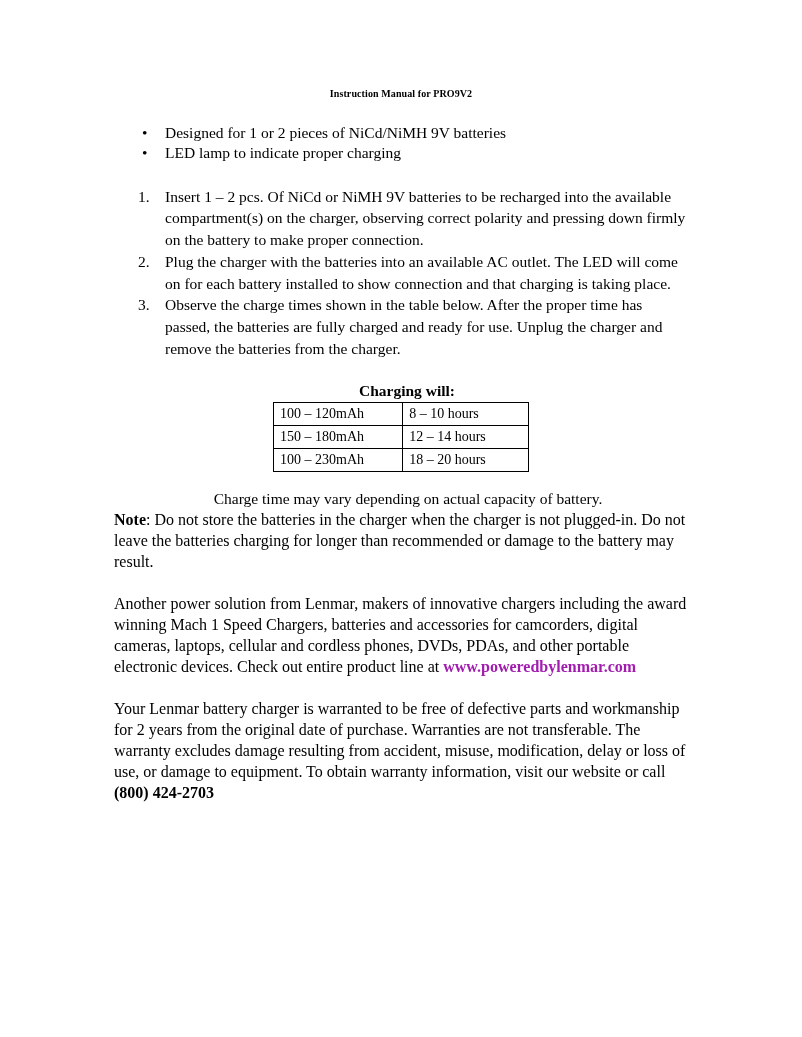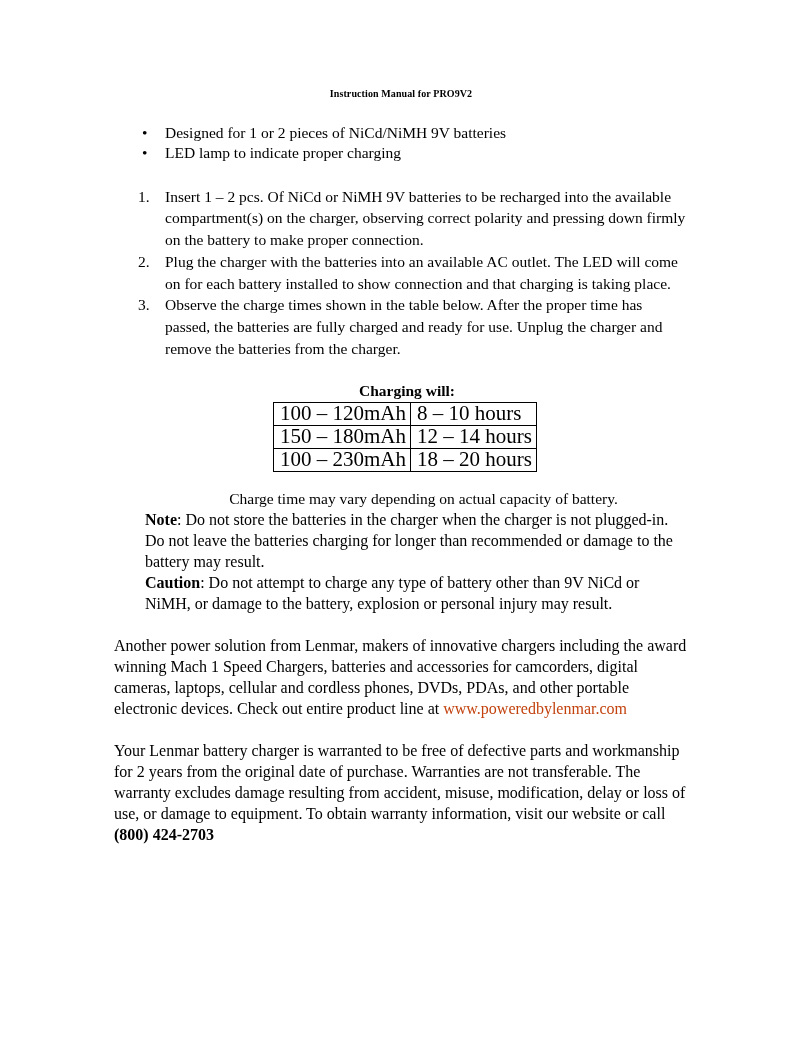--- a/index.html
+++ b/index.html
@@ -87,54 +87,54 @@
     padding-left: 12px;
   }
   table.charge-table {
     border-collapse: collapse;
     margin: 0 auto;
     width: 256px;
     margin-left: 159px;
   }
   table.charge-table td {
     border: 1px solid #000000;
-    font-size: 21px;
+    font-size: 14px;
     line-height: 19px;
     padding: 1px 4px 2px 6px;
     height: 19px;
     vertical-align: middle;
     white-space: nowrap;
   }
   table.charge-table td.col-cap { width: 129px; }
   table.charge-table td.col-time { width: 127px; }
 
   .note-block {
     margin-top: 16px;
-    margin-left: 31px;
   }
   .centered-note {
     text-align: center;
     font-size: 15.5px;
     line-height: 21px;
     padding-left: 14px;
     margin: 0;
   }
   p.body-para {
     font-size: 16px;
     line-height: 21px;
     margin: 0;
     text-align: left;
   }
   p.spaced {
     margin-top: 21px;
   }
   .b { font-weight: bold; }
   a.weblink, span.weblink {
-    color: #c2410c;
+    color: #a21caf;
     text-decoration: none;
+    font-weight: bold;
   }
 </style>
 </head>
 <body>
 
 <div class="page">
   <div class="content">
 
     <div class="doc-title">Instruction Manual for PRO9V2</div>
 
@@ -182,21 +182,20 @@
           </tr>
         </tbody>
       </table>
     </div>
 
     <div class="note-block">
       <p class="centered-note">Charge time may vary depending on actual capacity of battery.</p>
 
       <p class="body-para"><span class="b">Note</span><span>: </span><span>Do not store the batteries in the charger when the charger is not plugged-in. Do not leave the batteries charging for longer than recommended or damage to the battery may result.</span></p>
 
-      <p class="body-para"><span class="b">Caution</span><span>: </span><span>Do not attempt to charge any type of battery other than 9V NiCd or NiMH, or damage to the battery, explosion or personal injury may result.</span></p>
     </div>
 
     <p class="body-para spaced"><span>Another power solution from Lenmar, makers of innovative chargers including the award winning Mach 1 Speed Chargers, batteries and accessories for camcorders, digital cameras, laptops, cellular and cordless phones, DVDs, PDAs, and other portable electronic devices. Check out entire product line at </span><a class="weblink" href="#">www.poweredbylenmar.com</a></p>
 
     <p class="body-para spaced"><span>Your Lenmar battery charger is warranted to be free of defective parts and workmanship for 2 years from the original date of purchase. Warranties are not transferable. The warranty excludes damage resulting from accident, misuse, modification, delay or loss of use, or damage to equipment. To obtain warranty information, visit our website or call </span><span class="b">(800) 424-2703</span></p>
 
   </div>
 </div>
 
 </body></html>

